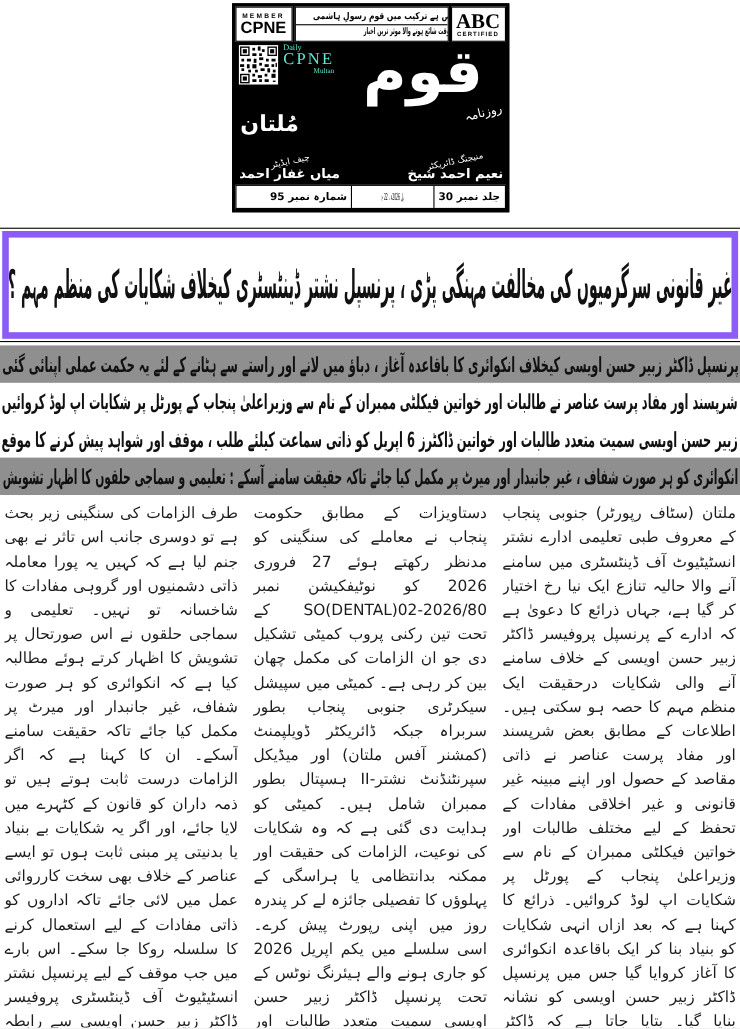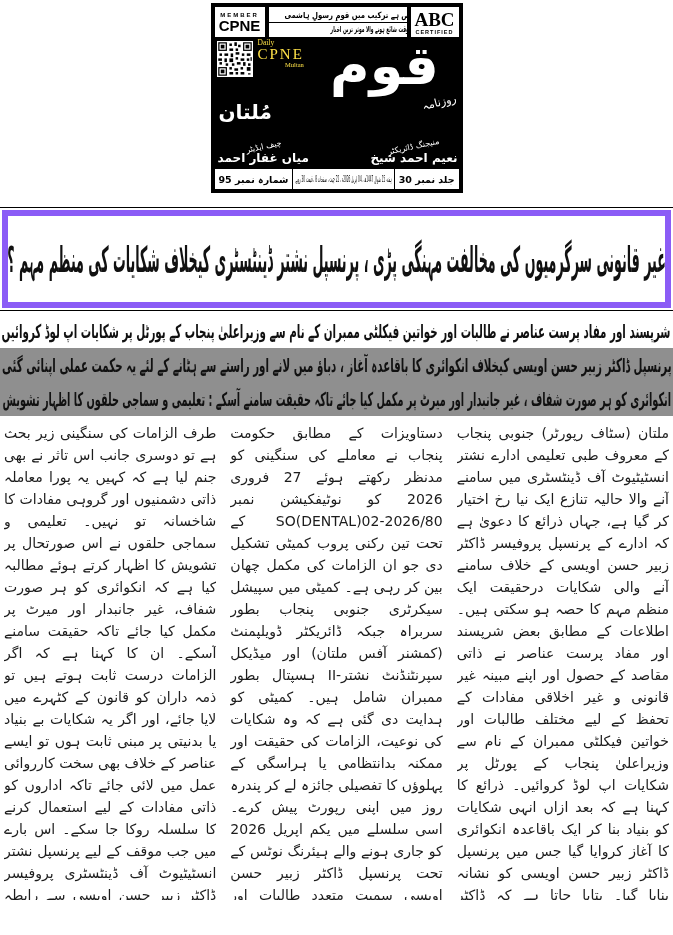--- a/index.html
+++ b/index.html
@@ -18,35 +18,35 @@
   .member-top{font-family:"Liberation Sans",sans-serif;font-size:6px;font-weight:bold;letter-spacing:2px;}
   .member-main{font-family:"Liberation Sans",sans-serif;font-size:15px;font-weight:bold;line-height:1;}
   .abc-badge{width:50px;}
   .abc-main{font-family:Liberation Serif, serif;font-size:19px;font-weight:bold;line-height:1;}
   .abc-sub{font-family:"Liberation Sans",sans-serif;font-size:5.5px;font-weight:bold;letter-spacing:1px;}
   .slogan-box{flex:1;background:#fff;color:#000;border:1px solid #000;box-sizing:border-box;display:flex;flex-direction:column;justify-content:center;overflow:hidden;}
   .slogan-line{direction:rtl;display:flex;justify-content:flex-end;font-size:8.5px;font-weight:bold;line-height:1.5;white-space:nowrap;}
   .slogan-line:first-child{border-bottom:1px solid #000;}
   .mh-mid{position:relative;height:128px;color:#fff;}
   .qr{position:absolute;left:3px;top:3px;width:36px;height:36px;}
-  .logo-en{position:absolute;left:44px;top:1px;color:#fde047;font-family:"Liberation Serif",serif;line-height:1;}
+  .logo-en{position:absolute;left:44px;top:1px;color:#5eead4;font-family:"Liberation Serif",serif;line-height:1;}
   .logo-daily{font-size:7.5px;}
   .logo-qaum{font-size:15px;letter-spacing:2px;}
   .logo-multan{font-size:6.5px;text-align:right;}
   .logo-ur{position:absolute;left:50%;top:-2px;transform:translateX(-50%);
     font-size:54px;line-height:1.1;font-weight:bold;color:#fff;direction:rtl;margin-left:48px;}
   .multan-ur{position:absolute;left:5px;top:62px;font-size:20px;font-weight:bold;direction:rtl;}
   .roznama-ur{position:absolute;right:3px;top:58px;font-size:11px;direction:rtl;transform:rotate(-14deg);}
   .editor-block{position:absolute;bottom:1px;direction:rtl;text-align:center;}
   .chief-block{left:4px;}
   .md-block{right:2px;}
   .editor-title{font-size:8px;transform:rotate(-12deg);white-space:nowrap;}
   .editor-name{font-size:12px;font-weight:bold;white-space:nowrap;}
   .mh-datebar{display:flex;direction:rtl;background:#fff;color:#000;border:1px solid #000;margin-top:2px;align-items:stretch;height:20px;}
-  .db-cell{display:flex;align-items:center;padding:0 4px;font-size:9.5px;font-weight:bold;white-space:nowrap;}
+  .db-cell{display:flex;align-items:center;padding:0 4px;font-size:9.5px;font-weight:bold;white-space:nowrap;margin-left:27px;}
   .db-vol{border-left:1px solid #000;}
   .db-issue{border-right:1px solid #000;}
   .db-date{flex:1;justify-content:center;font-size:8.5px;font-weight:normal;overflow:hidden;align-items:center;}
   
   .headline-box{
     margin:17px 2px 0;height:86px;border:6px solid #8b5cf6;
     box-shadow:0 0 0 2px #fff,0 0 0 3px #000;
     display:flex;align-items:center;justify-content:center;overflow:hidden;background:#fff;
   }
   .headline-text{direction:rtl;font-weight:bold;font-size:36px;white-space:nowrap;
@@ -162,25 +162,28 @@
       </div>
       <div class="db-cell db-issue">شمارہ نمبر 95</div>
     </div>
   </header>
 
   <section class="headline-box">
     <span class="headline-text fit" style="--sx: 0.352;">غیر قانونی سرگرمیوں کی مخالفت مہنگی پڑی ، پرنسپل نشتر ڈینٹسٹری کیخلاف شکایات کی منظم مہم ؟</span>
   </section>
 
   <section class="subheads">
+    <div class="subline band-gray">
+      <span class="subline-text fit" style="--sx: 0.540;">پرنسپل ڈاکٹر زبیر حسن اویسی کیخلاف انکوائری کا باقاعدہ آغاز ، دباؤ میں لانے اور راستے سے ہٹانے کے لئے یہ حکمت عملی اپنائی گئی</span>
+    </div>
     <div class="subline">
       <span class="subline-text fit" style="--sx: 0.542;">شرپسند اور مفاد پرست عناصر نے طالبات اور خواتین فیکلٹی ممبران کے نام سے وزیراعلیٰ پنجاب کے پورٹل پر شکایات اپ لوڈ کروائیں</span>
     </div>
-    <div class="subline band-gray">
-      <span class="subline-text fit" style="--sx: 0.540;">پرنسپل ڈاکٹر زبیر حسن اویسی کیخلاف انکوائری کا باقاعدہ آغاز ، دباؤ میں لانے اور راستے سے ہٹانے کے لئے یہ حکمت عملی اپنائی گئی</span>
+    <div class="subline">
+      <span class="subline-text fit" style="--sx: 0.546;">زبیر حسن اویسی سمیت متعدد طالبات اور خواتین ڈاکٹرز 6 اپریل کو ذاتی سماعت کیلئے طلب ، موقف اور شواہد پیش کرنے کا موقع</span>
     </div>
     <div class="subline band-gray">
       <span class="subline-text fit" style="--sx: 0.512;">انکوائری کو ہر صورت شفاف ، غیر جانبدار اور میرٹ پر مکمل کیا جائے تاکہ حقیقت سامنے آسکے : تعلیمی و سماجی حلقوں کا اظہار تشویش</span>
     </div>
   </section>
 
   <section class="body-cols">
     <div class="col">ملتان (سٹاف رپورٹر) جنوبی پنجاب کے معروف طبی تعلیمی ادارے نشتر انسٹیٹیوٹ آف ڈینٹسٹری میں سامنے آنے والا حالیہ تنازع ایک نیا رخ اختیار کر گیا ہے، جہاں ذرائع کا دعویٰ ہے کہ ادارے کے پرنسپل پروفیسر ڈاکٹر زبیر حسن اویسی کے خلاف سامنے آنے والی شکایات درحقیقت ایک منظم مہم کا حصہ ہو سکتی ہیں۔ اطلاعات کے مطابق بعض شرپسند اور مفاد پرست عناصر نے ذاتی مقاصد کے حصول اور اپنے مبینہ غیر قانونی و غیر اخلاقی مفادات کے تحفظ کے لیے مختلف طالبات اور خواتین فیکلٹی ممبران کے نام سے وزیراعلیٰ پنجاب کے پورٹل پر شکایات اپ لوڈ کروائیں۔ ذرائع کا کہنا ہے کہ بعد ازاں انہی شکایات کو بنیاد بنا کر ایک باقاعدہ انکوائری کا آغاز کروایا گیا جس میں پرنسپل ڈاکٹر زبیر حسن اویسی کو نشانہ بنایا گیا۔ بتایا جاتا ہے کہ ڈاکٹر اویسی نے مبینہ طور پر ادارے میں جاری بعض غیر قانونی سرگرمیوں اور غیر اخلاقی سرپرستی کی مخالفت کی جس کے بعد انہیں دباؤ میں لانے اور راستے سے ہٹانے کے لیے یہ حکمت عملی اپنائی گئی۔ دوسری جانب سرکاری سطح پر جاری ہونے والی</div>
     <div class="col">دستاویزات کے مطابق حکومت پنجاب نے معاملے کی سنگینی کو مدنظر رکھتے ہوئے 27 فروری 2026 کو نوٹیفکیشن نمبر 2026/80-SO(DENTAL)02 کے تحت تین رکنی پروب کمیٹی تشکیل دی جو ان الزامات کی مکمل چھان بین کر رہی ہے۔ کمیٹی میں سپیشل سیکرٹری جنوبی پنجاب بطور سربراہ جبکہ ڈائریکٹر ڈویلپمنٹ (کمشنر آفس ملتان) اور میڈیکل سپرنٹنڈنٹ نشتر-II ہسپتال بطور ممبران شامل ہیں۔ کمیٹی کو ہدایت دی گئی ہے کہ وہ شکایات کی نوعیت، الزامات کی حقیقت اور ممکنہ بدانتظامی یا ہراسگی کے پہلوؤں کا تفصیلی جائزہ لے کر پندرہ روز میں اپنی رپورٹ پیش کرے۔ اسی سلسلے میں یکم اپریل 2026 کو جاری ہونے والے ہیئرنگ نوٹس کے تحت پرنسپل ڈاکٹر زبیر حسن اویسی سمیت متعدد طالبات اور خواتین ڈاکٹرز کو 6 اپریل کو ذاتی سماعت کے لیے طلب کیا گیا ہے، جہاں تمام فریقین کو اپنے مؤقف اور شواہد پیش کرنے کا موقع دیا جائے گا۔ ادارے کے اندرونی حلقوں میں اس معاملے نے شدید ہلچل پیدا کر دی ہے۔ ایک</div>
     <div class="col">طرف الزامات کی سنگینی زیر بحث ہے تو دوسری جانب اس تاثر نے بھی جنم لیا ہے کہ کہیں یہ پورا معاملہ ذاتی دشمنیوں اور گروہی مفادات کا شاخسانہ تو نہیں۔ تعلیمی و سماجی حلقوں نے اس صورتحال پر تشویش کا اظہار کرتے ہوئے مطالبہ کیا ہے کہ انکوائری کو ہر صورت شفاف، غیر جانبدار اور میرٹ پر مکمل کیا جائے تاکہ حقیقت سامنے آسکے۔ ان کا کہنا ہے کہ اگر الزامات درست ثابت ہوتے ہیں تو ذمہ داران کو قانون کے کٹہرے میں لایا جائے، اور اگر یہ شکایات بے بنیاد یا بدنیتی پر مبنی ثابت ہوں تو ایسے عناصر کے خلاف بھی سخت کارروائی عمل میں لائی جائے تاکہ اداروں کو ذاتی مفادات کے لیے استعمال کرنے کا سلسلہ روکا جا سکے۔ اس بارے میں جب موقف کے لیے پرنسپل نشتر انسٹیٹیوٹ آف ڈینٹسٹری پروفیسر ڈاکٹر زبیر حسن اویسی سے رابطہ کیا گیا تو ان کا کہنا تھا کہ آپ میرے میڈیا منیجر ڈاکٹر مطاہر سے رابطہ کر لیں اور انہوں نے ڈاکٹر مطاہر کا نمبر بھیج دیا۔ جب اس بارے میں موقف کے لیے ڈاکٹر مطاہر سے رابطہ کیا گیا تو انہوں نے کوئی جواب نہ دیا۔</div>

